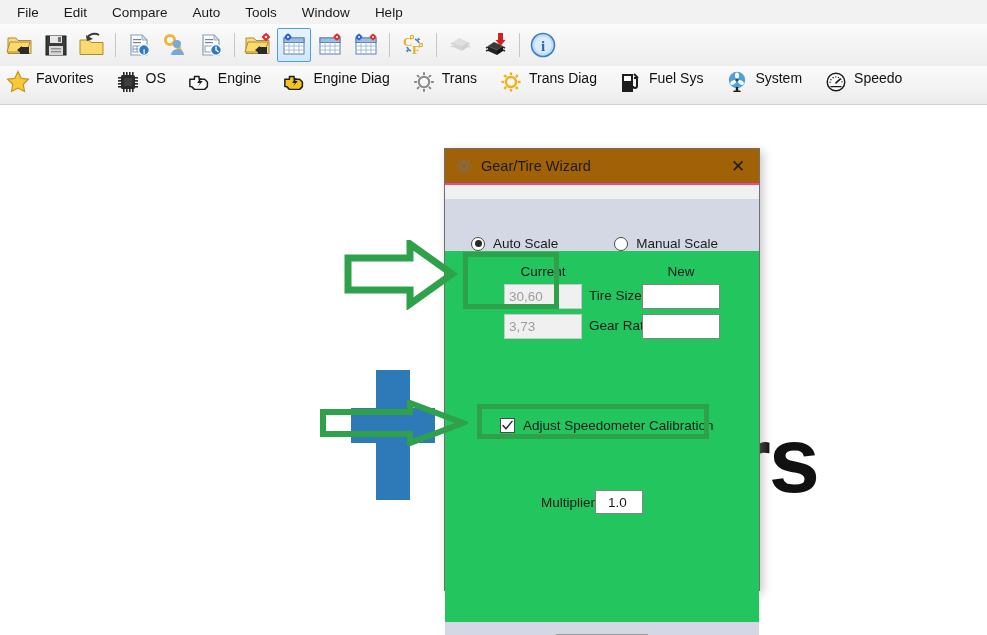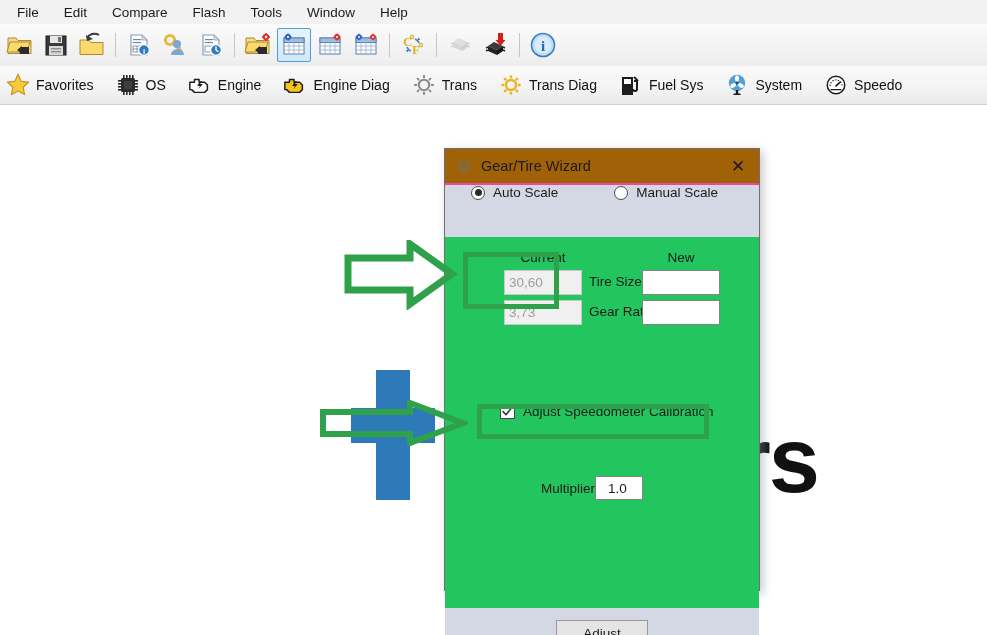--- a/index.html
+++ b/index.html
@@ -46,21 +46,21 @@
   }
 
   
   .tabstrip{
     position:absolute;left:0;top:66px;width:987px;height:38px;
     background:linear-gradient(to bottom,#fafafa 0%,#f3f3f3 60%,#eaeaea 100%);
     display:flex;align-items:center;
     border-bottom:1px solid #cfcfcf;
   }
   .tab{
-    display:flex;align-items:center;gap:6px;
+    display:flex;gap:6px;
     padding:2px 11px;height:34px;box-sizing:border-box;
     cursor:default;
   }
   .tab:first-child{padding-left:6px;}
   .tab-label{font-size:14px;color:#111;white-space:nowrap;}
   .tab-ico{width:24px;height:24px;display:flex;align-items:center;justify-content:center;flex:none;}
 
   
   .wm-cross{
     position:absolute;left:376px;top:370px;width:34px;height:130px;
@@ -103,22 +103,23 @@
   .dlg-title-text{
     font-size:14.5px;color:#1b1b1b;margin-left:8px;flex:1;
   }
   .dlg-close{
     width:42px;height:35px;display:flex;align-items:center;justify-content:center;
     font-size:17px;color:#1b1b1b;font-family:"Liberation Sans",sans-serif;
   }
 
   .dlg-scaleband{
     height:52px;background:#d3d8e4;
-    display:flex;align-items:flex-start;
+    display:flex;align-items:flex-end;
     box-sizing:border-box;
+    margin-top:14px;
   }
   .radio-wrap{display:flex;align-items:center;gap:8px;}
   .radio-wrap.r1{margin-left:26px;}
   .radio-wrap.r2{margin-left:56px;}
   .radio{
     width:14px;height:14px;border-radius:50%;
     border:1px solid #4a4a4a;background:#fff;
     display:flex;align-items:center;justify-content:center;
     box-sizing:border-box;flex:none;
   }
@@ -199,21 +200,21 @@
   .hl-current{left:463px;top:252px;width:96px;height:57px;}
   .hl-checkbox{left:477px;top:404px;width:232px;height:35px;}
 </style>
 </head>
 <body>
 
 <div class="menubar">
   <div class="menu-item">File</div>
   <div class="menu-item">Edit</div>
   <div class="menu-item">Compare</div>
-  <div class="menu-item">Flash</div>
+  <div class="menu-item">Auto</div>
   <div class="menu-item">Tools</div>
   <div class="menu-item">Window</div>
   <div class="menu-item">Help</div>
 </div>
 
 <div class="toolbar">
 
   <div class="tb-btn">
     <svg width="28" height="26" viewBox="0 0 28 26">
       <path d="M2 6 h8 l2 2.5 h13 v13 h-23 z" fill="#f6d98a" stroke="#b08a30" stroke-width="1"></path>

